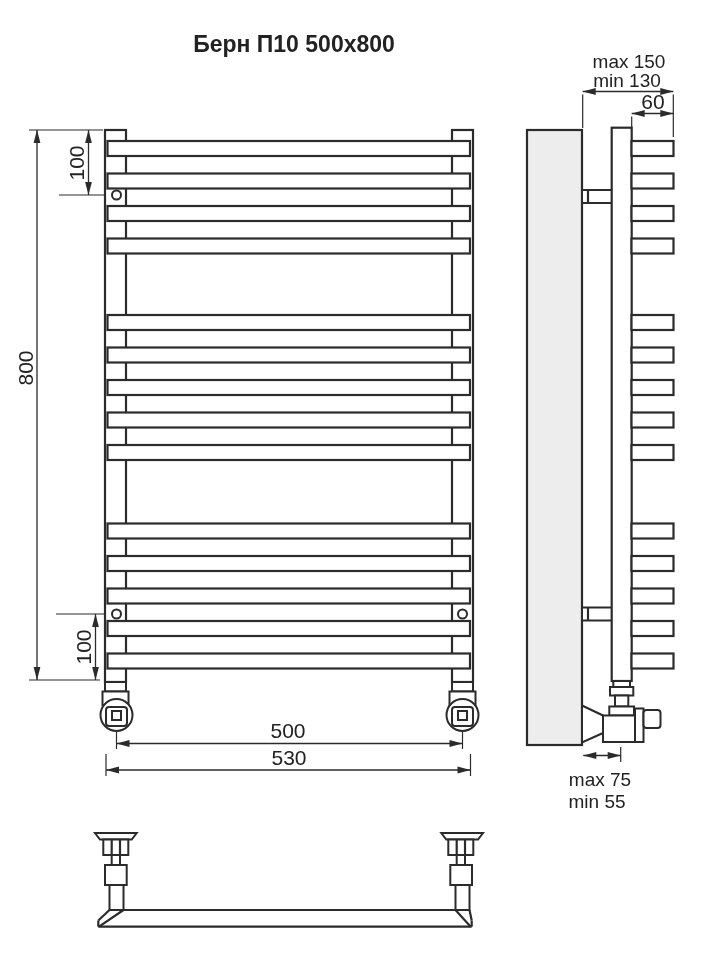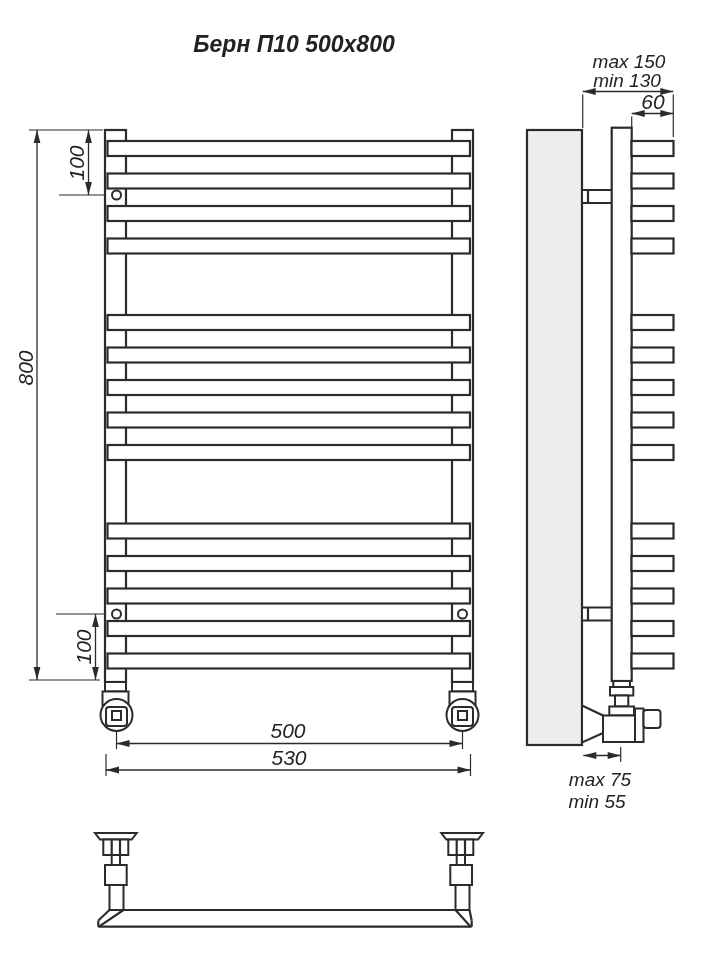--- a/index.html
+++ b/index.html
@@ -1,21 +1,21 @@
 <!DOCTYPE html>
 <html><head>
 <meta charset="utf-8">
 <style>
   :root{
     --line:#2b2b2b;
     --wall:#ededed;
     --bg:#ffffff;
   }
   html,body{margin:0;padding:0;background:var(--bg);}
-  .stage{width:587px;height:970px;position:relative;background:var(--bg);font-style:italic;}
+  .stage{width:587px;height:970px;position:relative;background:var(--bg);}
   svg{display:block;font-family:"Liberation Sans", sans-serif;}
   .shape{fill:#ffffff;stroke:var(--line);stroke-width:2.2;}
   .shape-thin{fill:#ffffff;stroke:var(--line);stroke-width:2;}
   .wall{fill:var(--wall);stroke:var(--line);stroke-width:2.2;}
   .ln{stroke:var(--line);stroke-width:2.2;fill:none;}
   .dim{stroke:var(--line);stroke-width:1.3;fill:none;}
   .ext{stroke:var(--line);stroke-width:1.2;fill:none;}
   .dimtxt{fill:#222;font-size:21px;}
   .dimtxt-s{fill:#222;font-size:19px;}
   .title{fill:#222;font-size:23px;font-weight:bold;}

